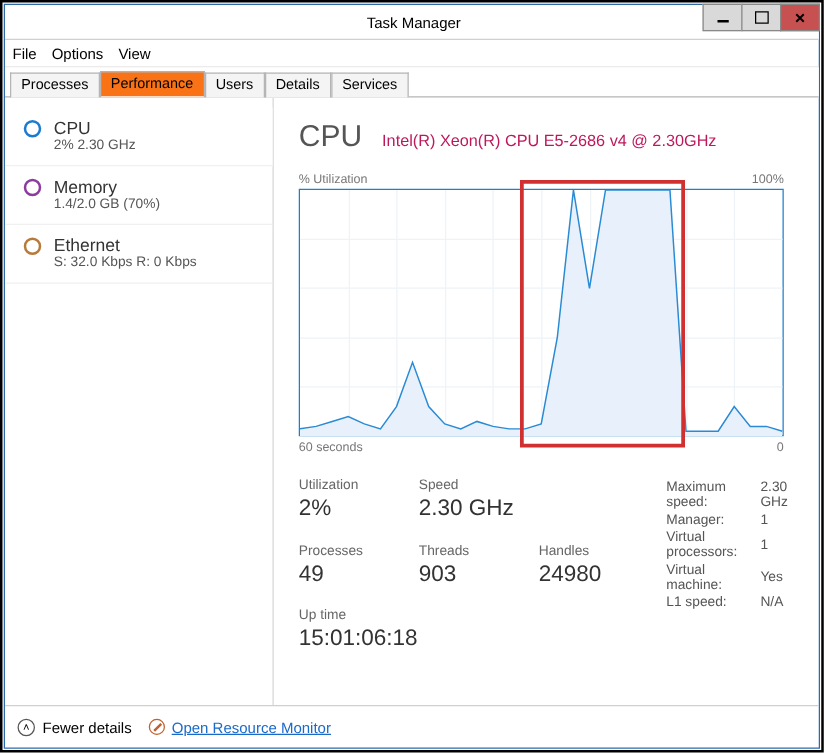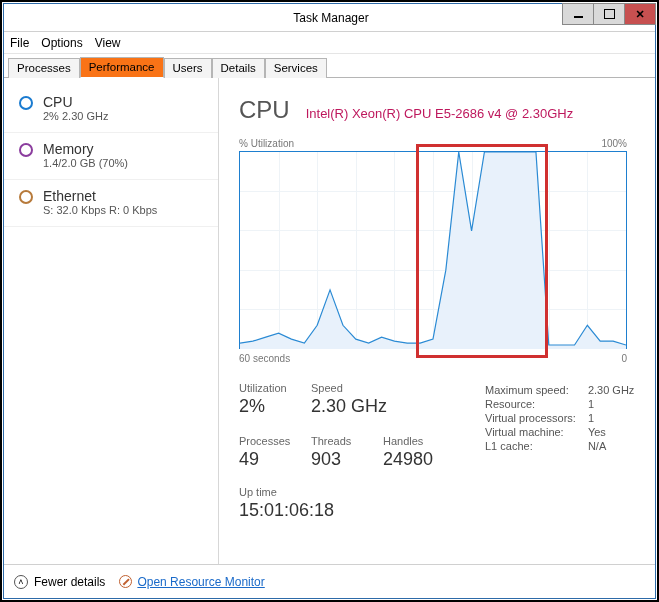--- a/index.html
+++ b/index.html
@@ -34,21 +34,21 @@
   .cpu-desc { font-size:13px; color:#be185d; }
   .chart-legend { display:flex; justify-content:space-between; font-size:10px; color:#777; margin-top:14px; }
   .chart-box { position:relative; width:388px; height:198px; border:1px solid #1e7fcf; background:#fff; margin-top:2px; }
   .chart-box .gridv, .chart-box .gridh { position:absolute; background:#eef3f7; }
   .gridv { top:0; bottom:0; width:1px; }
   .gridh { left:0; right:0; height:1px; }
   .cpu-line { position:absolute; inset:0; }
   .chart-bottom { display:flex; justify-content:space-between; font-size:10px; color:#777; margin-top:4px; width:388px; }
   .highlight-box { position:absolute; border:3px solid #d03030; pointer-events:none; }
 
-  .stats-row { display:flex; gap:12px; margin-top:18px; }
+  .stats-row { display:flex; gap:36px; margin-top:18px; }
   .stat-block { min-width:60px; }
   .stat-label { font-size:11px; color:#666; }
   .stat-value { font-size:18px; color:#333; margin-top:2px; }
   .right-stats { font-size:11px; color:#555; }
   .right-stats td:first-child { padding-right:10px; }
 
   .uptime { margin-top:16px; }
 
   .footer { height:34px; border-top:1px solid #d0d0d0; display:flex; align-items:center; padding:0 10px; gap:14px; font-size:12px; }
   .fewer { display:flex; align-items:center; gap:6px; cursor:pointer;}
@@ -181,33 +181,33 @@
             <div class="stat-value">15:01:06:18</div>
           </div>
         </div>
         <table class="right-stats" style="margin-top:18px">
           <tbody>
                 <tr>
                   <td>Maximum speed:</td>
                   <td>2.30 GHz</td>
                 </tr>
           <tr>
-                  <td>Resource:</td>
+                  <td>Manager:</td>
                   <td>1</td>
                 </tr>
           <tr>
                   <td>Virtual processors:</td>
                   <td>1</td>
                 </tr>
           <tr>
                   <td>Virtual machine:</td>
                   <td>Yes</td>
                 </tr>
           <tr>
-                  <td>L1 cache:</td>
+                  <td>L1 speed:</td>
                   <td>N/A</td>
                 </tr>
         </tbody>
             </table>
       </div>
     </div>
   </div>
 
   <div class="footer">
     <div class="fewer">

